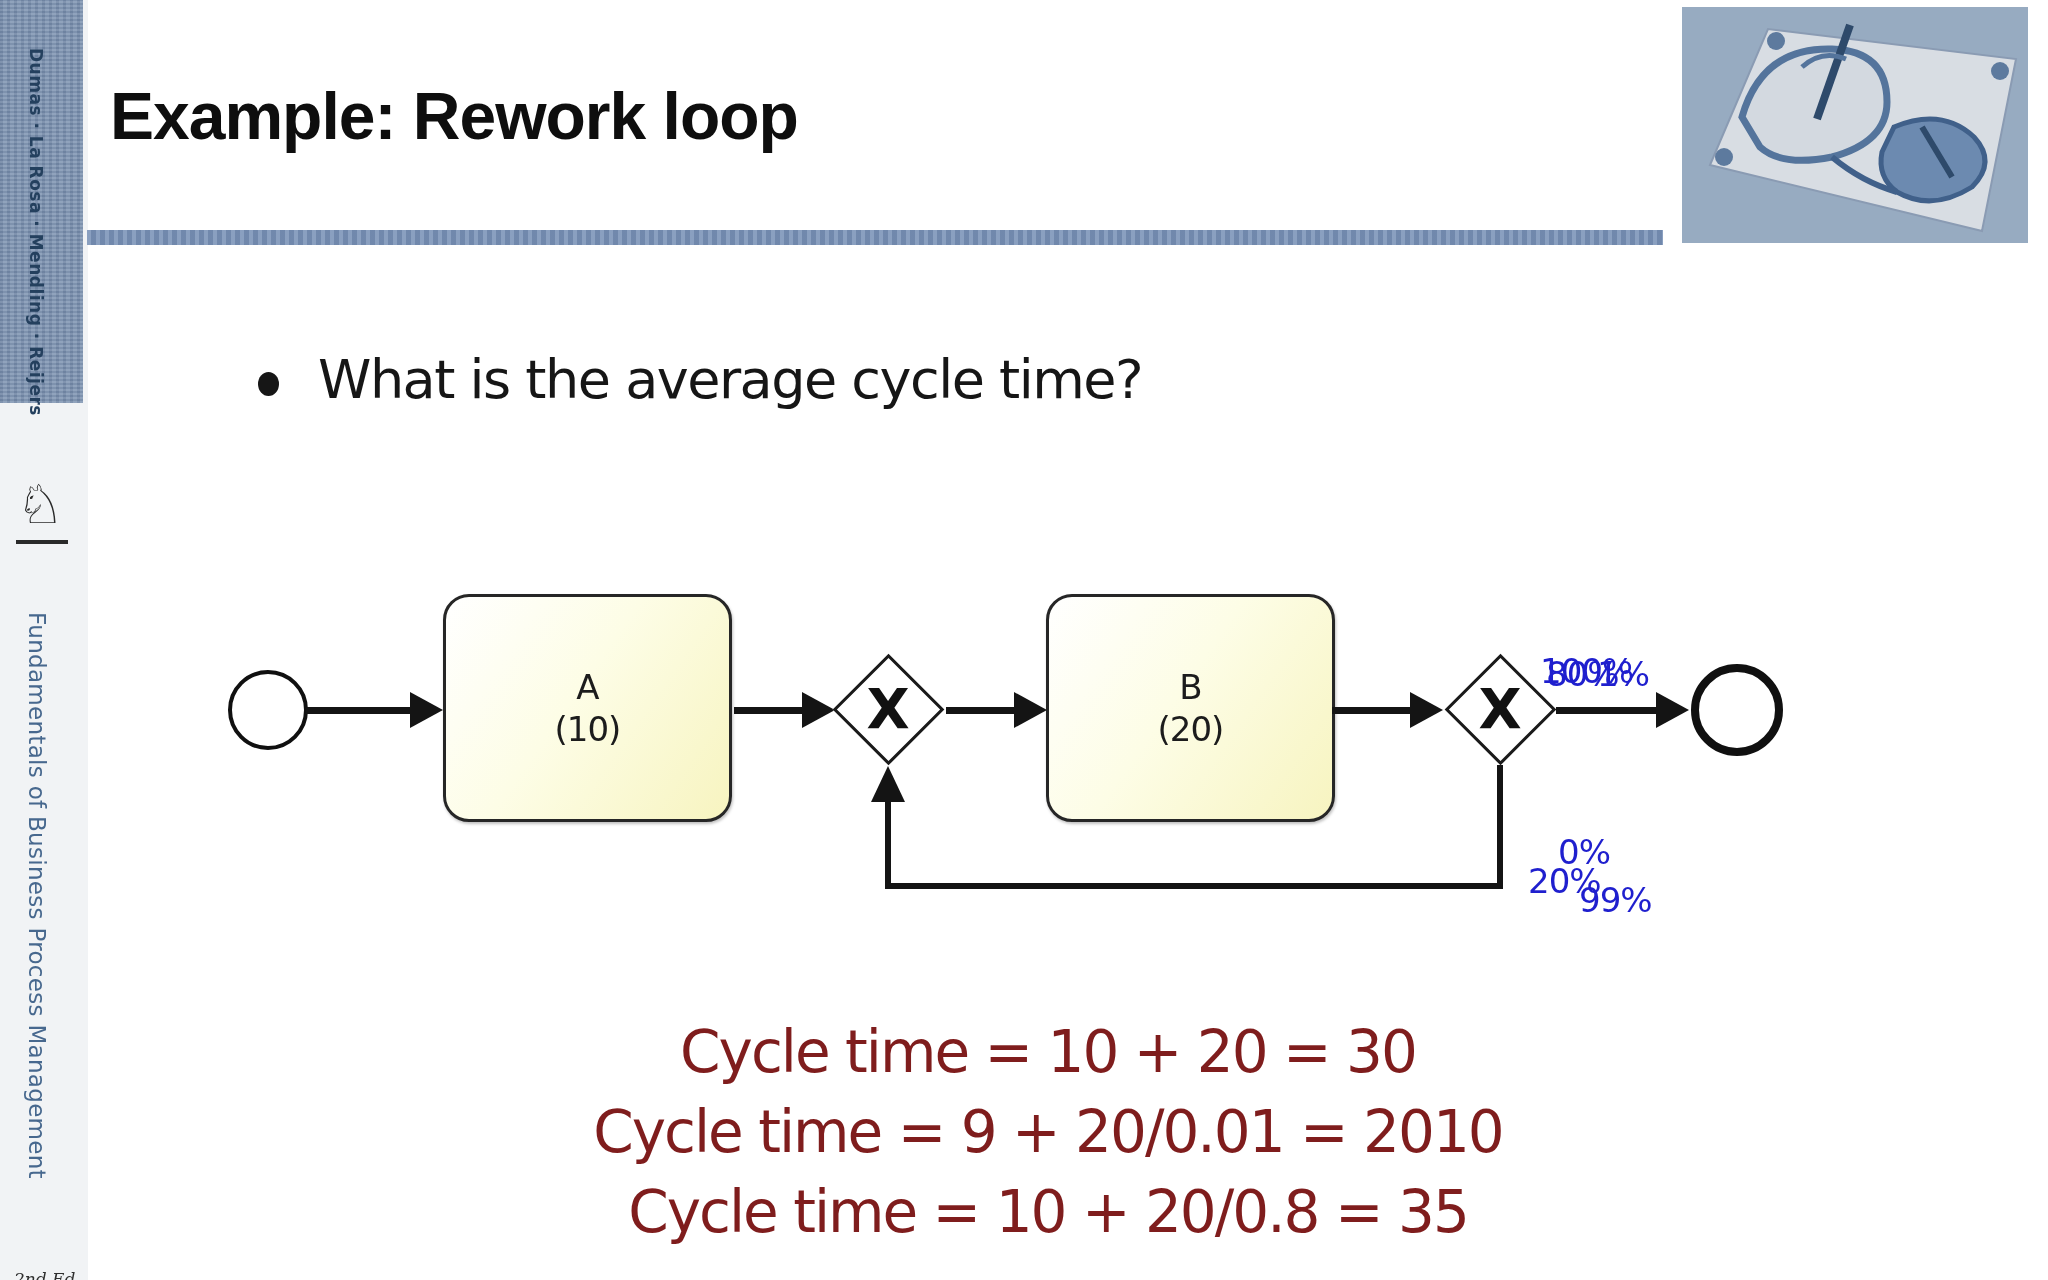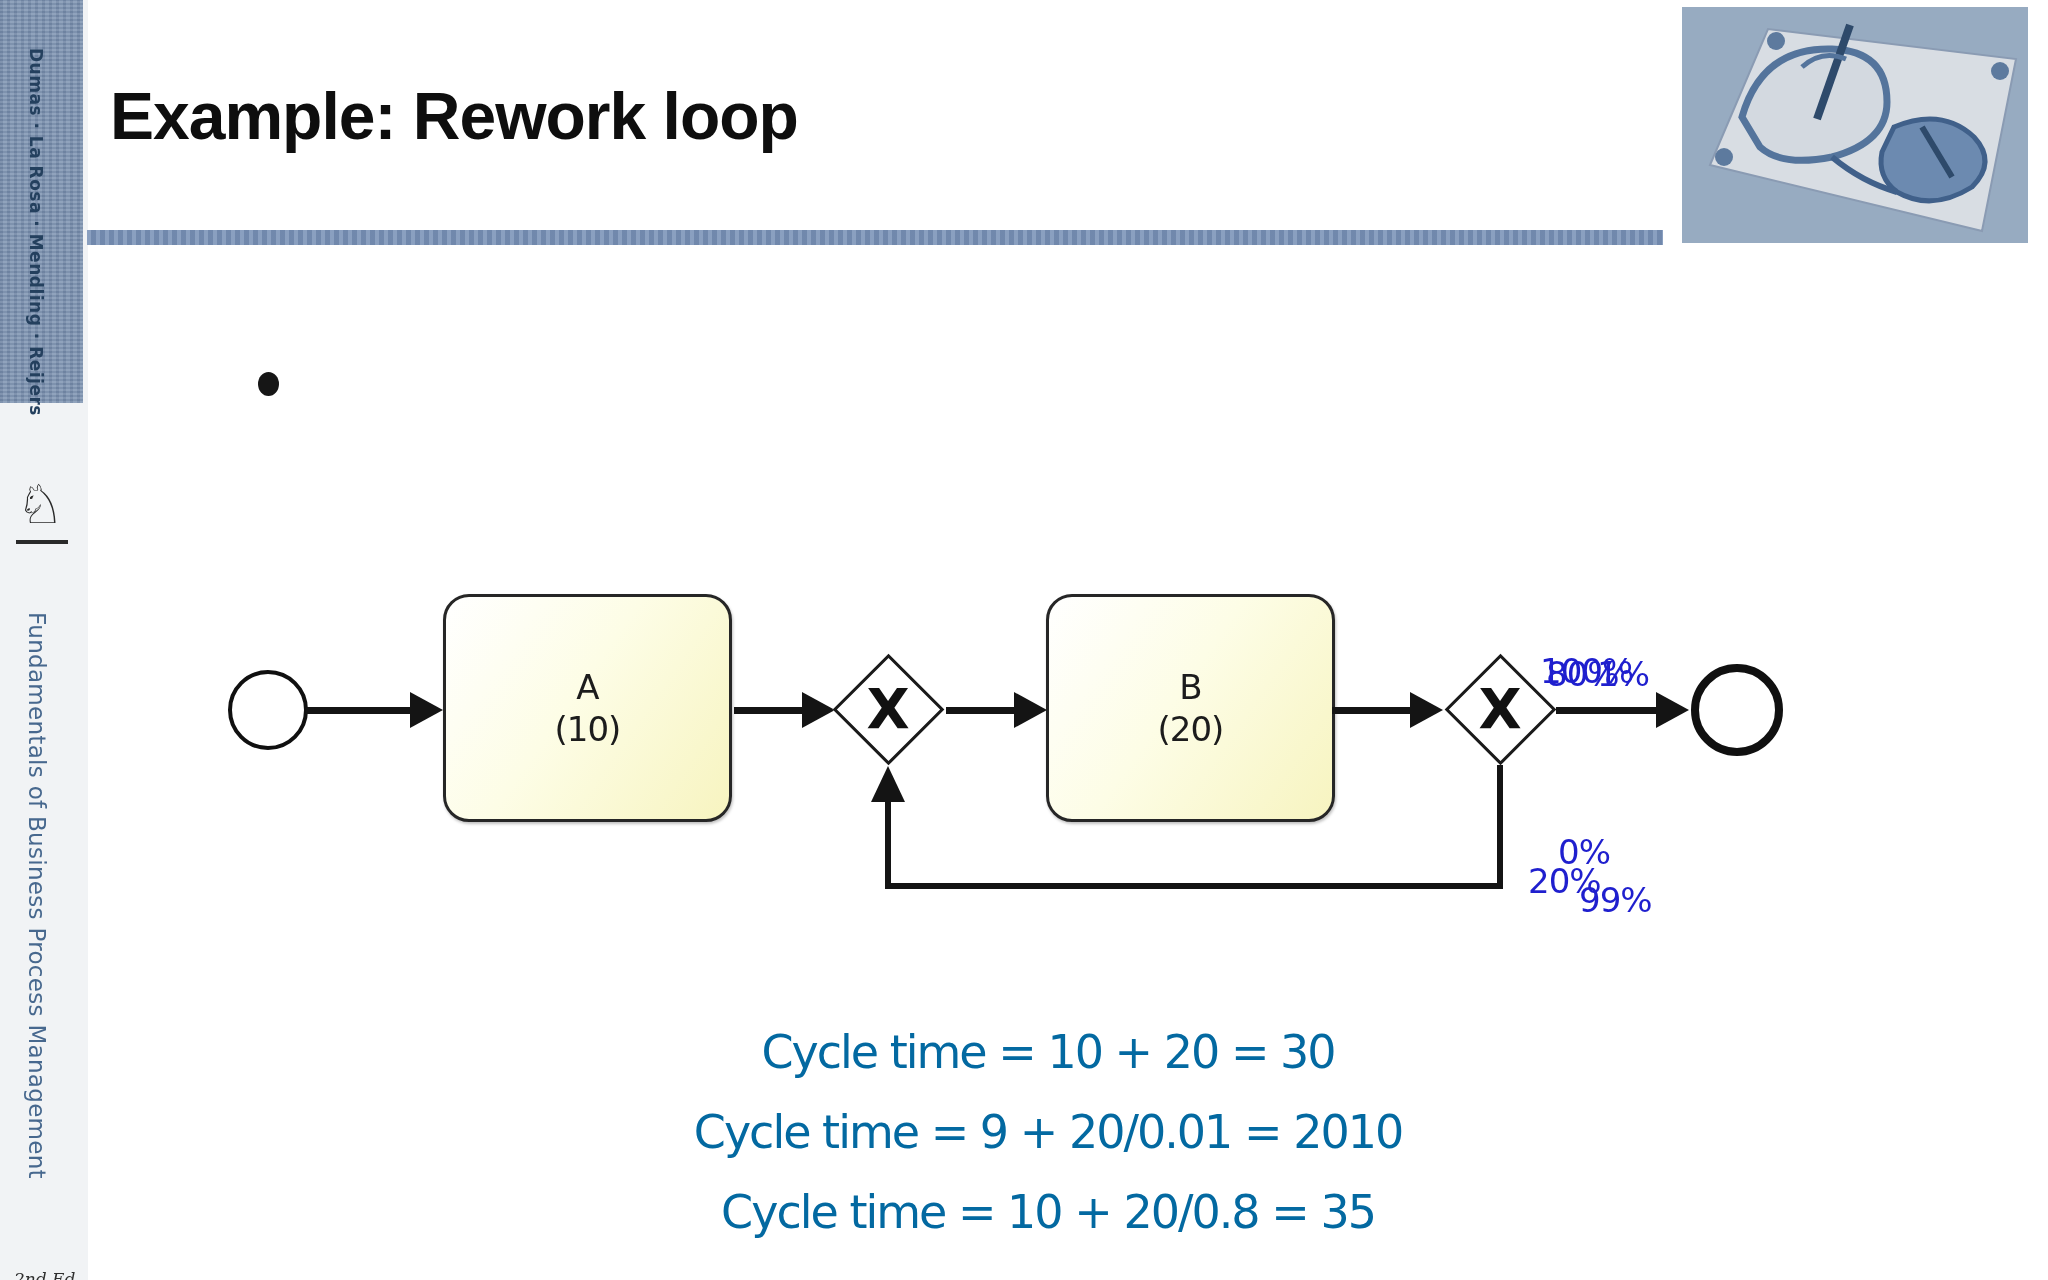--- a/index.html
+++ b/index.html
@@ -61,21 +61,21 @@
   .ah-r{position:absolute;width:0;height:0;border-top:18px solid transparent;
     border-bottom:18px solid transparent;border-left:33px solid #141414;}
   .ah-u{position:absolute;width:0;height:0;border-left:17px solid transparent;
     border-right:17px solid transparent;border-bottom:36px solid #141414;}
   .loopline{position:absolute;background:#141414;}
 
   .pct{position:absolute;font-size:34px;letter-spacing:-1px;color:#1f1fce;white-space:nowrap;}
 
   
   .eq-block{position:absolute;left:88px;top:1012px;width:1920px;text-align:center;}
-  .eq{font-size:46px;line-height:80px;letter-spacing:-2px;color:#0369a1;white-space:nowrap;}
+  .eq{font-size:58px;line-height:80px;letter-spacing:-2px;color:#7f1d1d;white-space:nowrap;}
 </style>
 </head>
 <body>
 
 <div class="slide">
 
   <div class="spine">
     <div class="spine-blue"></div>
     <div class="spine-authors">Dumas · La Rosa · Mendling · Reijers</div>
     <div class="knight">♘</div>
@@ -96,20 +96,21 @@
     <circle cx="318" cy="64" r="9" fill="#5d7a9e"></circle>
     <path d="M60,110 Q80,40 150,42 Q205,44 205,95 Q205,135 150,150 Q100,160 78,140 Z" fill="#d3d9e0" stroke="#54749c" stroke-width="7"></path>
     <path d="M212,120 Q260,100 292,130 Q315,155 290,180 Q250,205 215,185 Q195,170 200,145 Z" fill="#6c8ab0" stroke="#40608a" stroke-width="5"></path>
     <path d="M150,150 Q180,175 215,185" fill="none" stroke="#40608a" stroke-width="6"></path>
     <line x1="168" y1="18" x2="135" y2="112" stroke="#2e4a6b" stroke-width="8"></line>
     <line x1="240" y1="120" x2="270" y2="170" stroke="#2e4a6b" stroke-width="6"></line>
     <path d="M120,60 q20,-18 44,-8" fill="none" stroke="#54749c" stroke-width="5"></path>
   </svg>
 
   <div class="bullet-dot"></div>
+  <div class="bullet-text">What is the average cycle time?</div>
 
   <div>
     <div class="evt-start"></div>
 
     <div class="flow" style="left:306px;top:707px;width:104px;"></div>
     <div class="ah-r" style="left:410px;top:692px;"></div>
 
     <div class="task task-a">
       <div class="tname">A</div>
       <div class="tdur">(10)</div>

